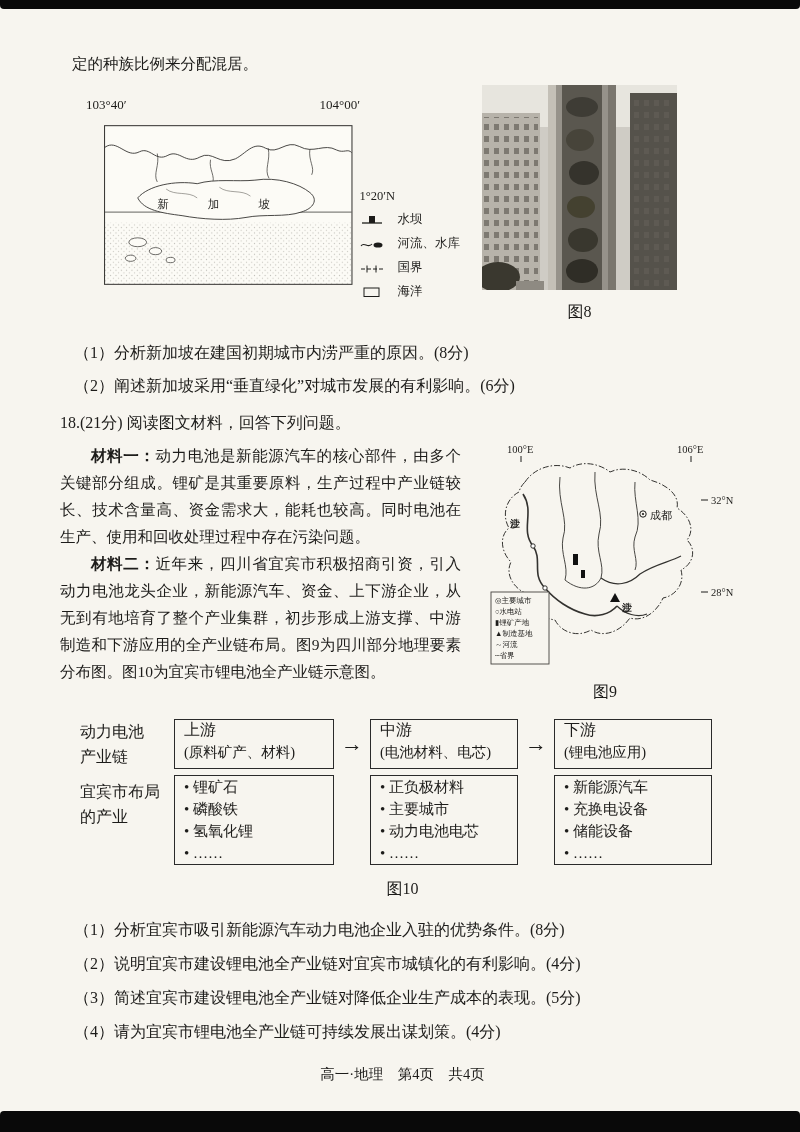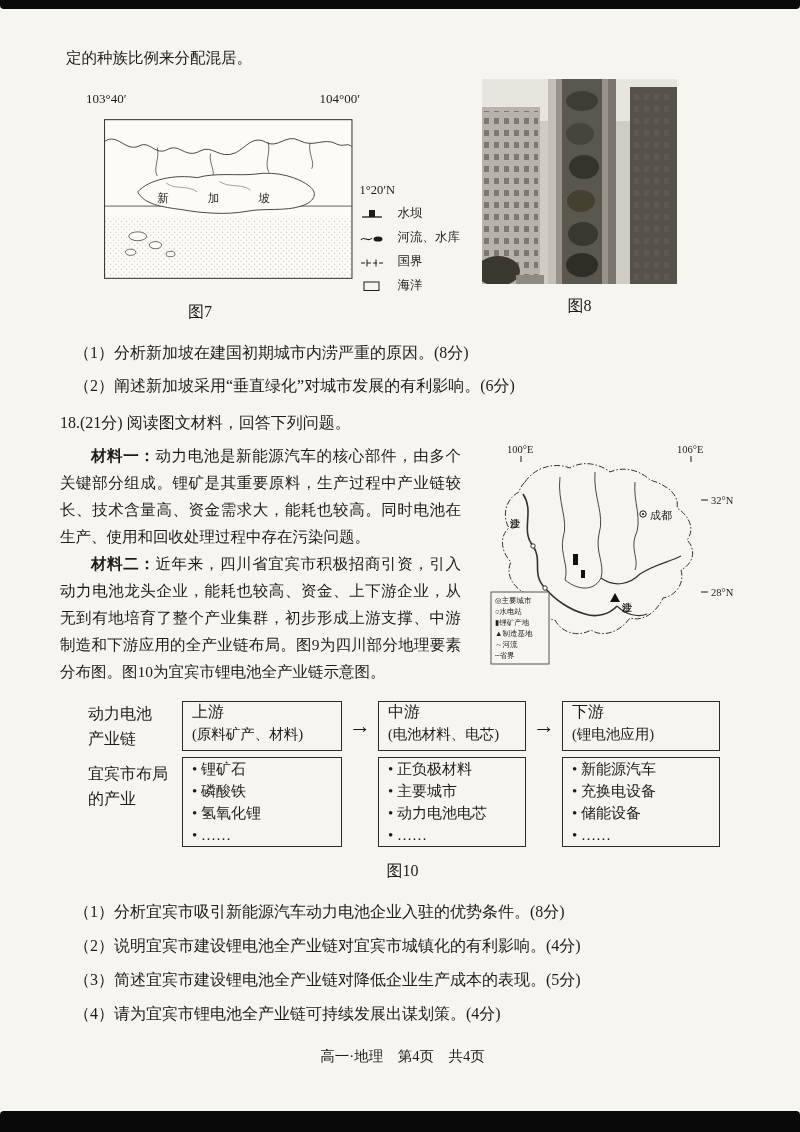--- a/index.html
+++ b/index.html
@@ -10,21 +10,21 @@
     color:#1d1c1a;
     position:relative;
     overflow:hidden;
   }
   .scan-bar { position:absolute; left:0; right:0; background:#090909; z-index:5; }
   .scan-bar-top { top:0; height:9px; border-radius:0 0 4px 4px; }
   .scan-bar-bottom { bottom:0; height:21px; border-radius:4px 4px 0 0; }
 
   .sheet { padding:42px 55px 0 60px; position:relative; }
 
-  .intro { margin:6px; font-size:15.5px; }
+  .intro { margin:12px; font-size:15.5px; }
 
   .figures-row { display:flex; justify-content:space-between; margin-top:22px; }
   .fig7-block { width:400px; }
   .fig7-lons { display:flex; justify-content:space-between; width:300px; padding-left:26px; box-sizing:border-box; font-size:13px; margin-bottom:2px; }
   .fig7-maprow { display:flex; align-items:flex-start;padding-left:44px; }
   .fig7-legend { margin-left:7px; width:106px; font-size:12.5px; }
   .fig7-legend .lat { margin-top:74px; }
   .legend-item { display:flex; align-items:center; gap:14px; margin-top:7px; white-space:nowrap; }
   .caption { text-align:center; font-size:16px; margin-top:8px; }
   .cap7 { width:280px; }
@@ -40,21 +40,21 @@
   .material { margin:0; font-size:15.5px; line-height:27px; text-indent:2em; text-align:justify; }
   .material b { font-weight:bold; }
   .fig9-block { margin-left:4px; width:280px; text-align:center; }
   .fig9-block .caption { margin-top:4px; }
 
   .fig10 { margin-top:16px; }
   .flow-grid {
     display:grid;
     grid-template-columns:88px 160px 24px 148px 24px 158px;
     column-gap:6px; row-gap:20px;
-    margin-left:28px;
+    margin-left:20px;
     align-items:stretch;
     gap:6px;
   }
   .flow-label { font-size:16px; line-height:25px; align-self:center; }
   .flow-label.row2 { align-self:start; padding-top:4px; }
   .flow-box { border:1.6px solid #2a2a2a; padding:0 9px; }
   .chain-title { font-size:16px; }
   .chain-sub { font-size:14.5px; margin-top:2px; white-space:nowrap; }
   .flow-arrow { align-self:center; text-align:center; font-size:22px; font-weight:bold; }
   .list-box .li { font-size:15px; line-height:22px; }
@@ -133,21 +133,20 @@
             <span>国界</span>
           </div>
           <div class="legend-item">
             <svg width="24" height="12" viewBox="0 0 24 12">
               <rect x="4" y="2" width="15" height="8.5" fill="none" stroke="#1d1c1a" stroke-width="1"></rect>
             </svg>
             <span>海洋</span>
           </div>
         </div>
       </div>
-      <div class="caption cap7">图7</div>
     </div>
 
     <div class="fig8-block">
       <svg width="195" height="205" viewBox="0 0 195 205">
         <defs>
           <pattern id="win" width="10" height="12" patternUnits="userSpaceOnUse">
             <rect x="2" y="3" width="5" height="6" fill="#6e6a63"></rect>
           </pattern>
         </defs>
         <rect width="195" height="205" fill="#cfccc5"></rect>
@@ -176,21 +175,21 @@
   <div class="qlist">
     <p>（1）分析新加坡在建国初期城市内涝严重的原因。(8分)</p>
     <p>（2）阐述新加坡采用“垂直绿化”对城市发展的有利影响。(6分)</p>
   </div>
 
   <p class="q18-header">18.(21分) 阅读图文材料，回答下列问题。</p>
 
   <div class="material-row">
     <div class="materials">
       <p class="material"><b>材料一：</b><span>动力电池是新能源汽车的核心部件，由多个关键部分组成。锂矿是其重要原料，生产过程中产业链较长、技术含量高、资金需求大，能耗也较高。同时电池在生产、使用和回收处理过程中存在污染问题。</span></p>
-      <p class="material"><b>材料二：</b><span>近年来，四川省宜宾市积极招商引资，引入动力电池龙头企业，能耗也较高、资金、上下游企业，从无到有地培育了整个产业集群，初步形成上游支撑、中游制造和下游应用的全产业链布局。图9为四川部分地理要素分布图。图10为宜宾市锂电池全产业链示意图。</span></p>
+      <p class="material"><b>材料二：</b><span>近年来，四川省宜宾市积极招商引资，引入动力电池龙头企业，新能源汽车、资金、上下游企业，从无到有地培育了整个产业集群，初步形成上游支撑、中游制造和下游应用的全产业链布局。图9为四川部分地理要素分布图。图10为宜宾市锂电池全产业链示意图。</span></p>
     </div>
 
     <div class="fig9-block">
       <svg width="280" height="232" viewBox="0 0 280 232">
         <text x="42" y="11" font-size="10.5">100°E</text>
         <text x="212" y="11" font-size="10.5">106°E</text>
         <line x1="56" y1="14" x2="56" y2="20" stroke="#1d1c1a" stroke-width="1"></line>
         <line x1="226" y1="14" x2="226" y2="20" stroke="#1d1c1a" stroke-width="1"></line>
 
         <path d="M60,40 C70,25 90,20 105,26 C118,18 135,22 145,30 C158,24 175,28 185,38 C200,42 215,52 212,66 C225,74 230,88 222,98 C232,108 228,122 216,128 C220,142 210,154 198,156 C192,170 178,180 165,176 C155,190 138,196 126,188 C112,196 96,190 90,178 C76,176 62,166 62,152 C48,146 40,132 46,120 C36,110 34,94 44,86 C36,72 42,56 54,50 C55,46 57,43 60,40 Z" fill="none" stroke="#33322f" stroke-width="1" stroke-dasharray="6 2 1.5 2"></path>
@@ -222,20 +221,21 @@
         <text x="246" y="154" font-size="10.5">28°N</text>
 
         <rect x="26" y="150" width="58" height="72" fill="#f7f5ef" stroke="#44433f" stroke-width="0.9"></rect>
         <text x="30" y="161" font-size="7.5">◎主要城市</text>
         <text x="30" y="172" font-size="7.5">○水电站</text>
         <text x="30" y="183" font-size="7.5">▮锂矿产地</text>
         <text x="30" y="194" font-size="7.5">▲制造基地</text>
         <text x="30" y="205" font-size="7.5">～河流</text>
         <text x="30" y="216" font-size="7.5">┄省界</text>
       </svg>
+      <div class="caption">图9</div>
     </div>
   </div>
 
   <div class="fig10">
     <div class="flow-grid">
       <div class="flow-label">
         <div>动力电池</div>
         <div>产业链</div>
       </div>
       <div class="flow-box chain-box">

